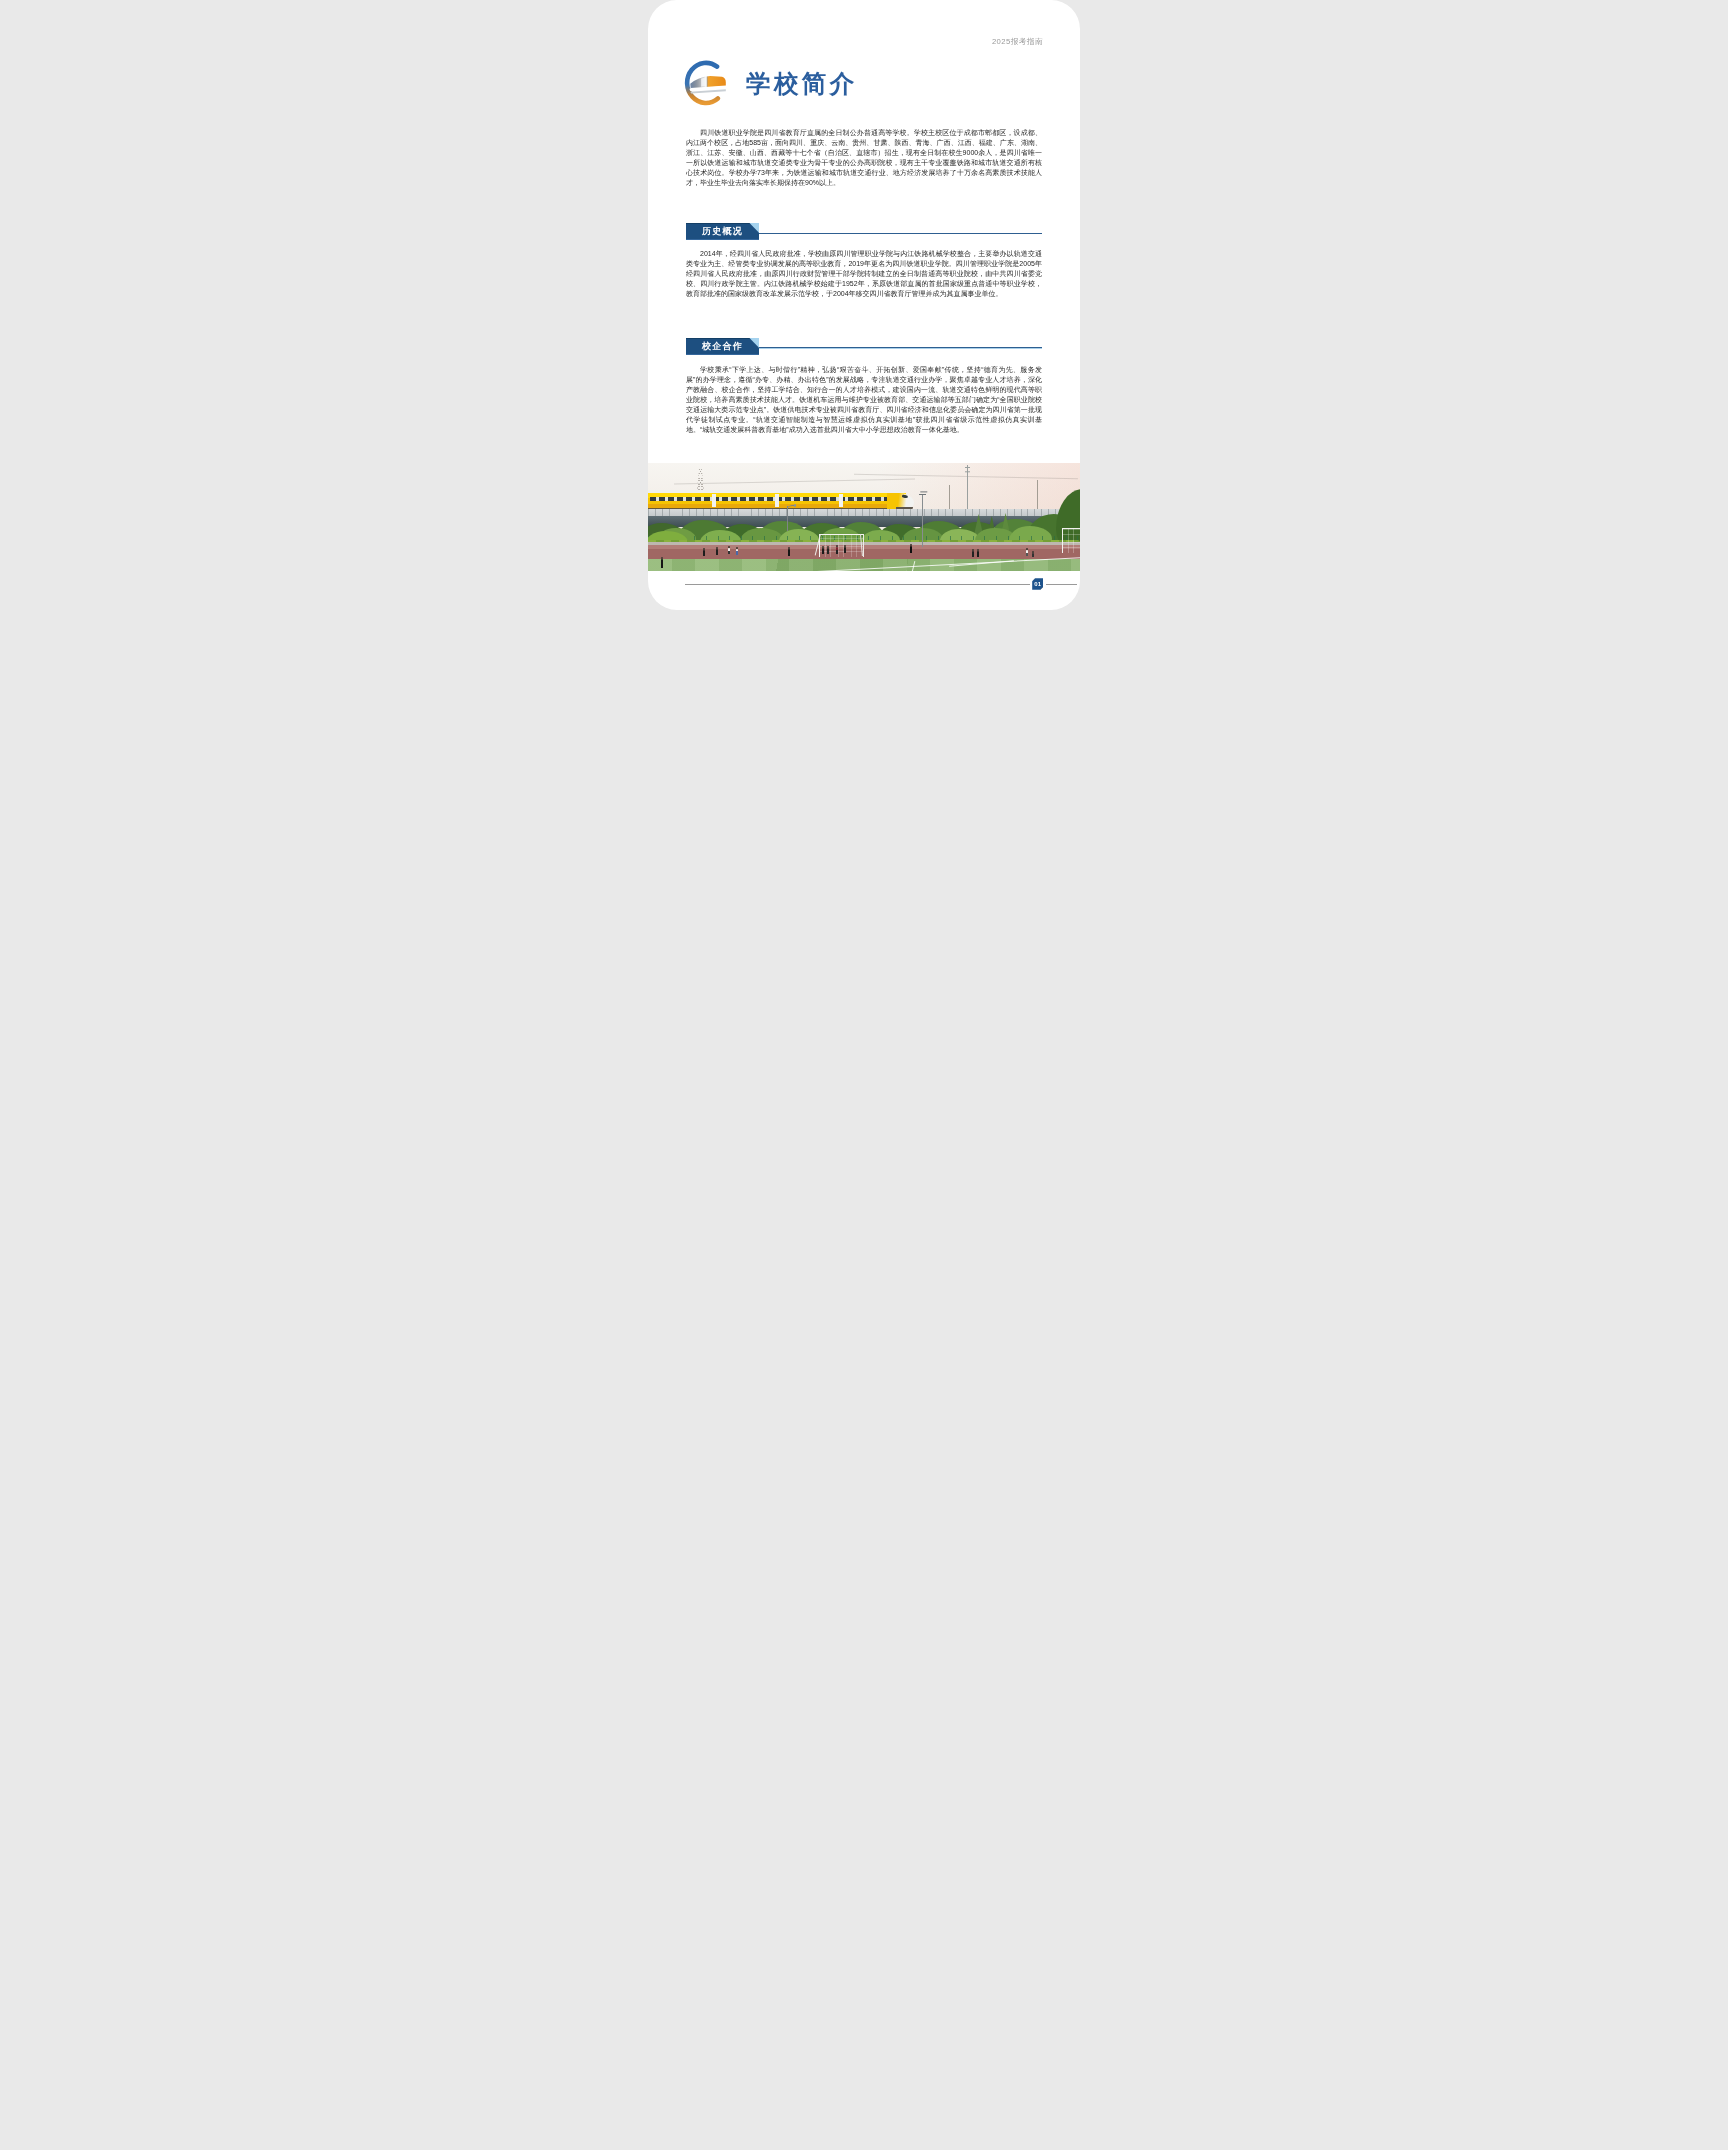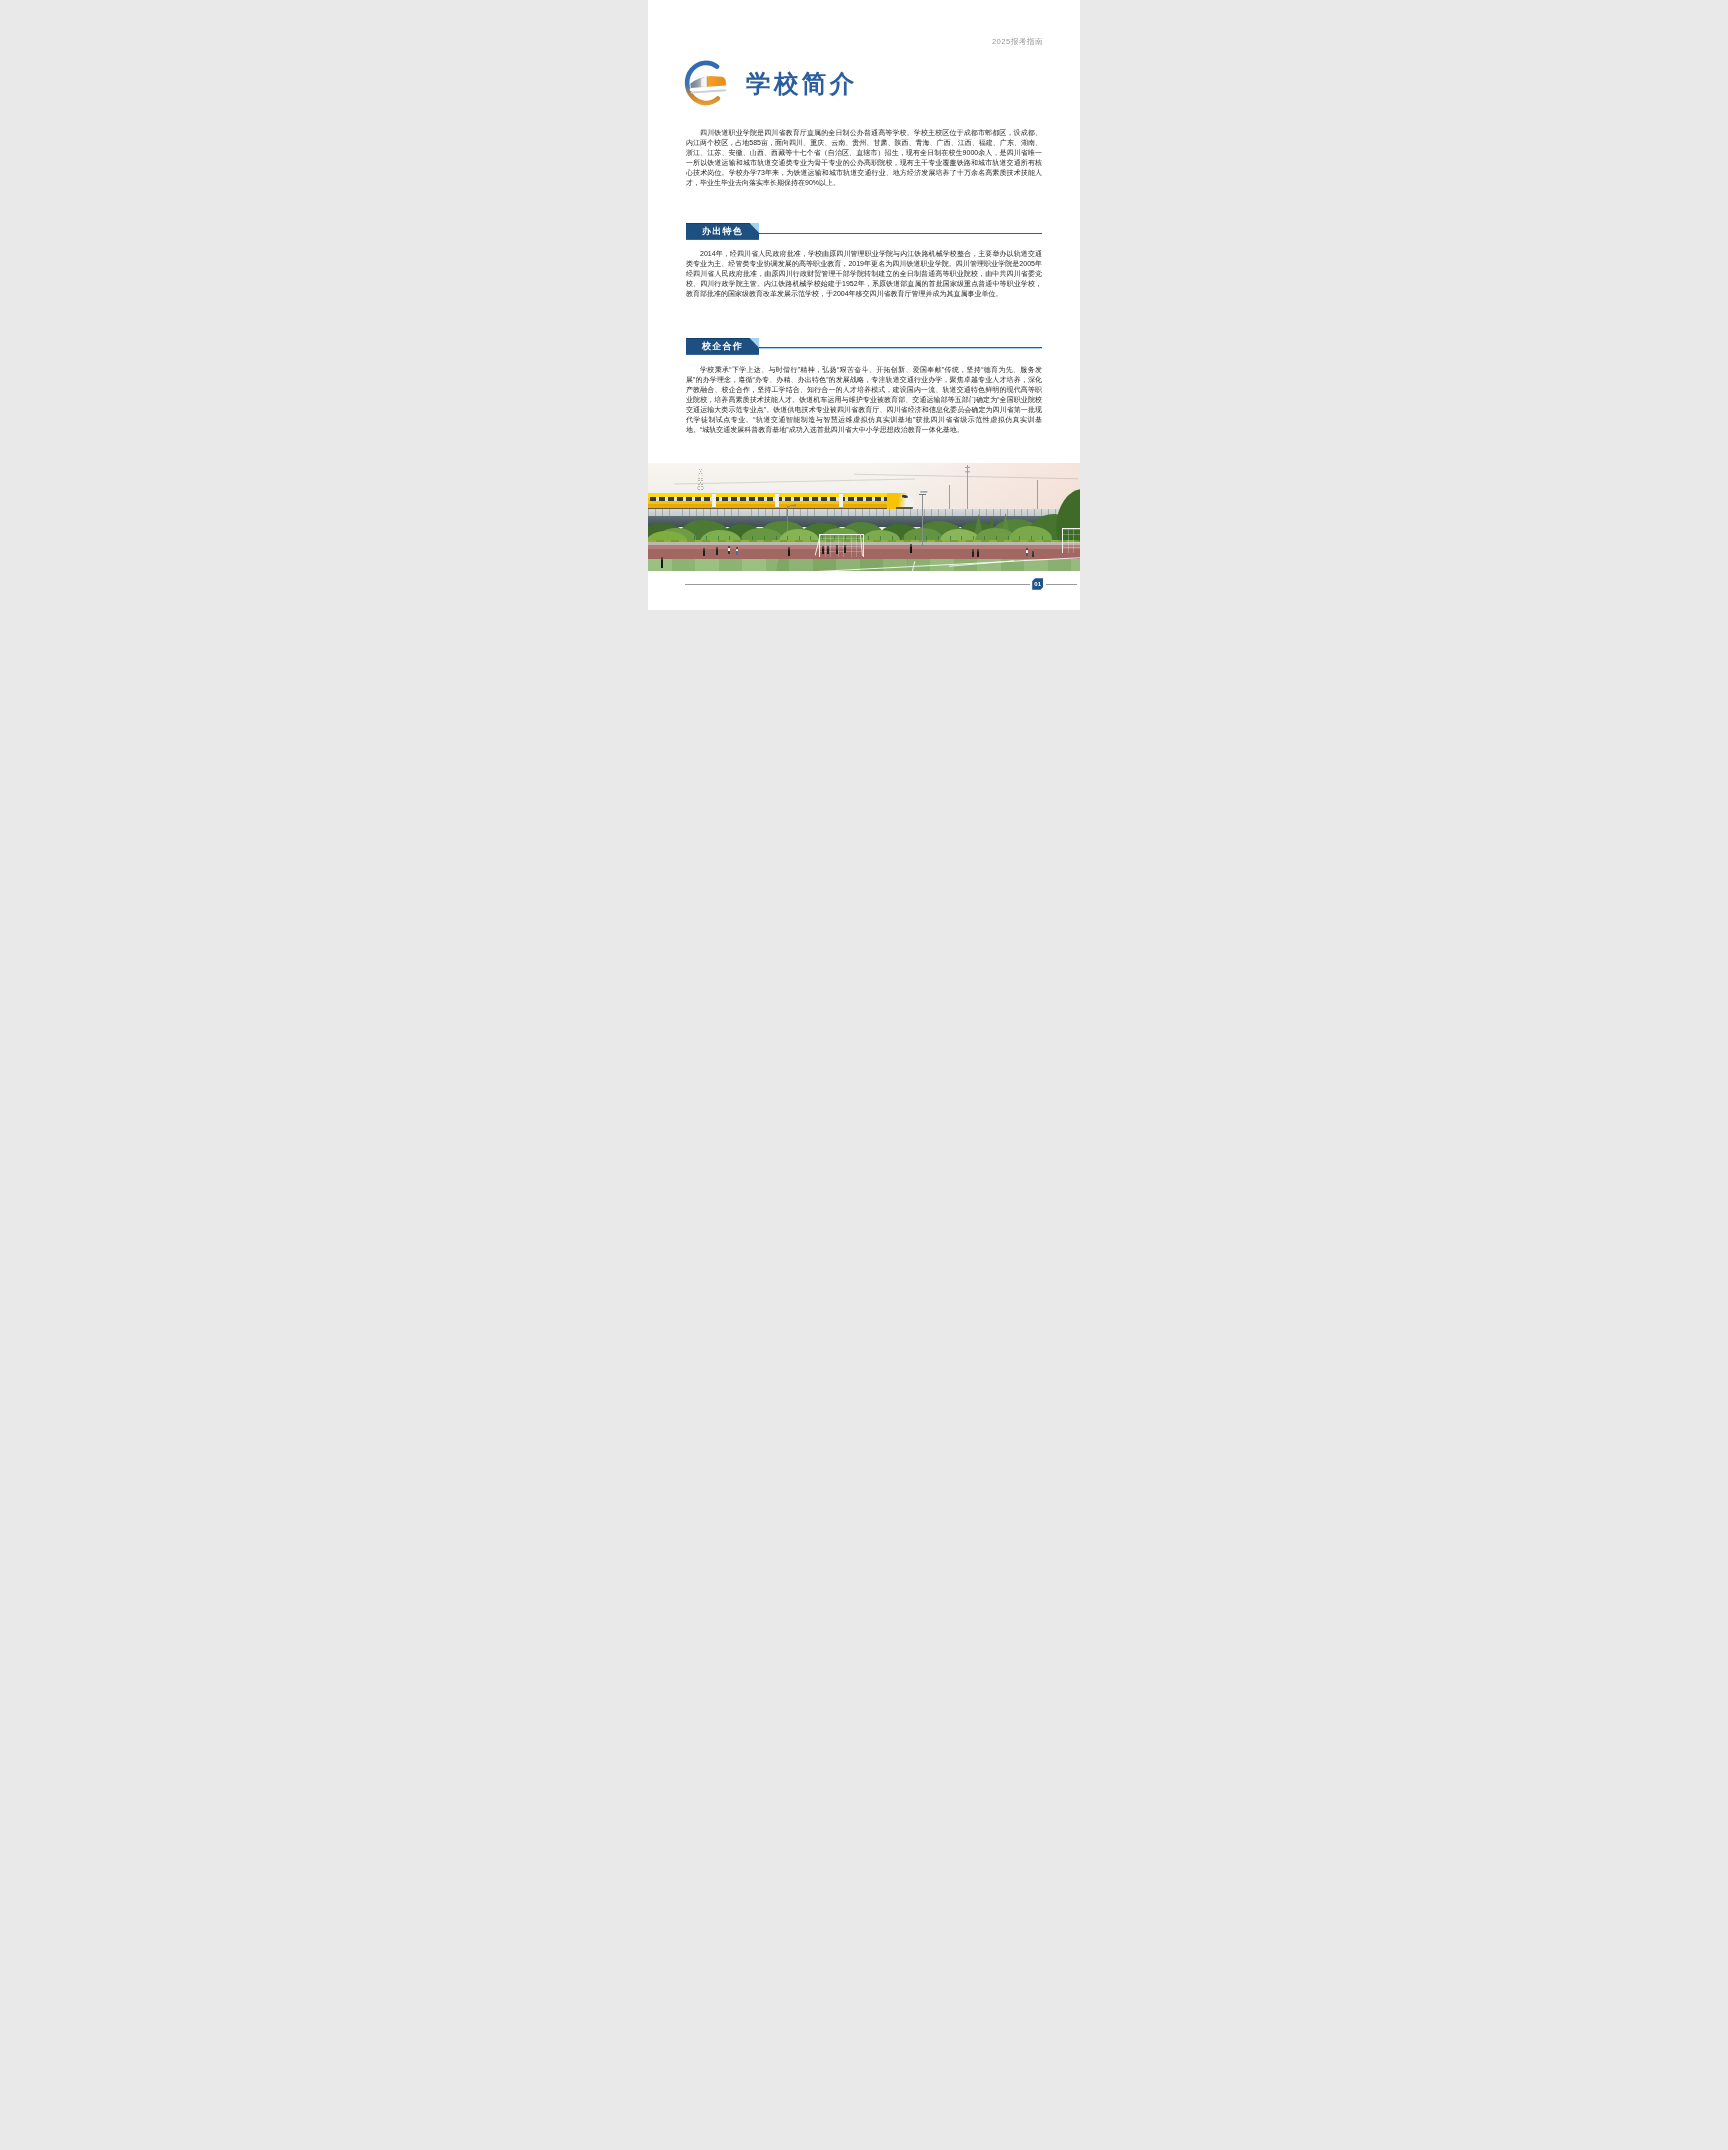--- a/index.html
+++ b/index.html
@@ -1,18 +1,18 @@
 <!DOCTYPE html>
 <html style="font-size:6.9px"><head>
 <meta charset="utf-8">
 <style>
   html,body{margin:0;padding:0;background:#e9e9e9;}
   .page{
     position:relative;width:432px;height:610px;margin:0 auto;background:#ffffff;
-    font-family:"Liberation Sans","DejaVu Sans",sans-serif;overflow:hidden;
+    font-family:"Liberation Sans","DejaVu Sans",sans-serif;overflow:hidden;border-radius:29px;
   }
   .edition{position:absolute;top:37px;right:37px;font-size:7.7px;letter-spacing:0.4px;color:#9b9b9b;}
   .title-row{position:absolute;left:36px;top:60px;display:flex;align-items:center;gap:11px;}
   .title-row h1{
     margin:0;font-family:"Liberation Serif","DejaVu Serif",serif;font-weight:700;
     font-size:24.5px;letter-spacing:3.4px;color:#2b5e9e;line-height:45px;
   }
   .logo{width:51px;height:46px;flex:0 0 auto;}
   .body-text{
     position:absolute;left:38px;width:356px;margin:0;color:#262626;
@@ -129,21 +129,21 @@
       <path d="M40 44 L52 42 L52 62 L40 64 Z" fill="#f6f8f9" opacity=".85"></path>
     </svg>
     <h1>学校简介</h1>
   </div>
 
   <p class="body-text p-intro">四川铁道职业学院是四川省教育厅直属的全日制公办普通高等学校。学校主校区位于成都市郫都区，设成都、内江两个校区，占地585亩，面向四川、重庆、云南、贵州、甘肃、陕西、青海、广西、江西、福建、广东、湖南、浙江、江苏、安徽、山西、西藏等十七个省（自治区、直辖市）招生，现有全日制在校生9000余人，是四川省唯一一所以铁道运输和城市轨道交通类专业为骨干专业的公办高职院校，现有主干专业覆盖铁路和城市轨道交通所有核心技术岗位。学校办学73年来，为铁道运输和城市轨道交通行业、地方经济发展培养了十万余名高素质技术技能人才，毕业生毕业去向落实率长期保持在90%以上。</p>
 
   <div class="banner banner-1">
     <i class="accent"></i>
     <div class="face">
-      <span>办出特色</span>
+      <span>历史概况</span>
     </div>
   </div>
   <div class="rule rule-1"></div>
   <p class="body-text p-history">2014年，经四川省人民政府批准，学校由原四川管理职业学院与内江铁路机械学校整合，主要举办以轨道交通类专业为主、经管类专业协调发展的高等职业教育，2019年更名为四川铁道职业学院。四川管理职业学院是2005年经四川省人民政府批准，由原四川行政财贸管理干部学院转制建立的全日制普通高等职业院校，由中共四川省委党校、四川行政学院主管。内江铁路机械学校始建于1952年，系原铁道部直属的首批国家级重点普通中等职业学校，教育部批准的国家级教育改革发展示范学校，于2004年移交四川省教育厅管理并成为其直属事业单位。</p>
 
   <div class="banner banner-2">
     <i class="accent"></i>
     <div class="face">
       <span>校企合作</span>
     </div>

